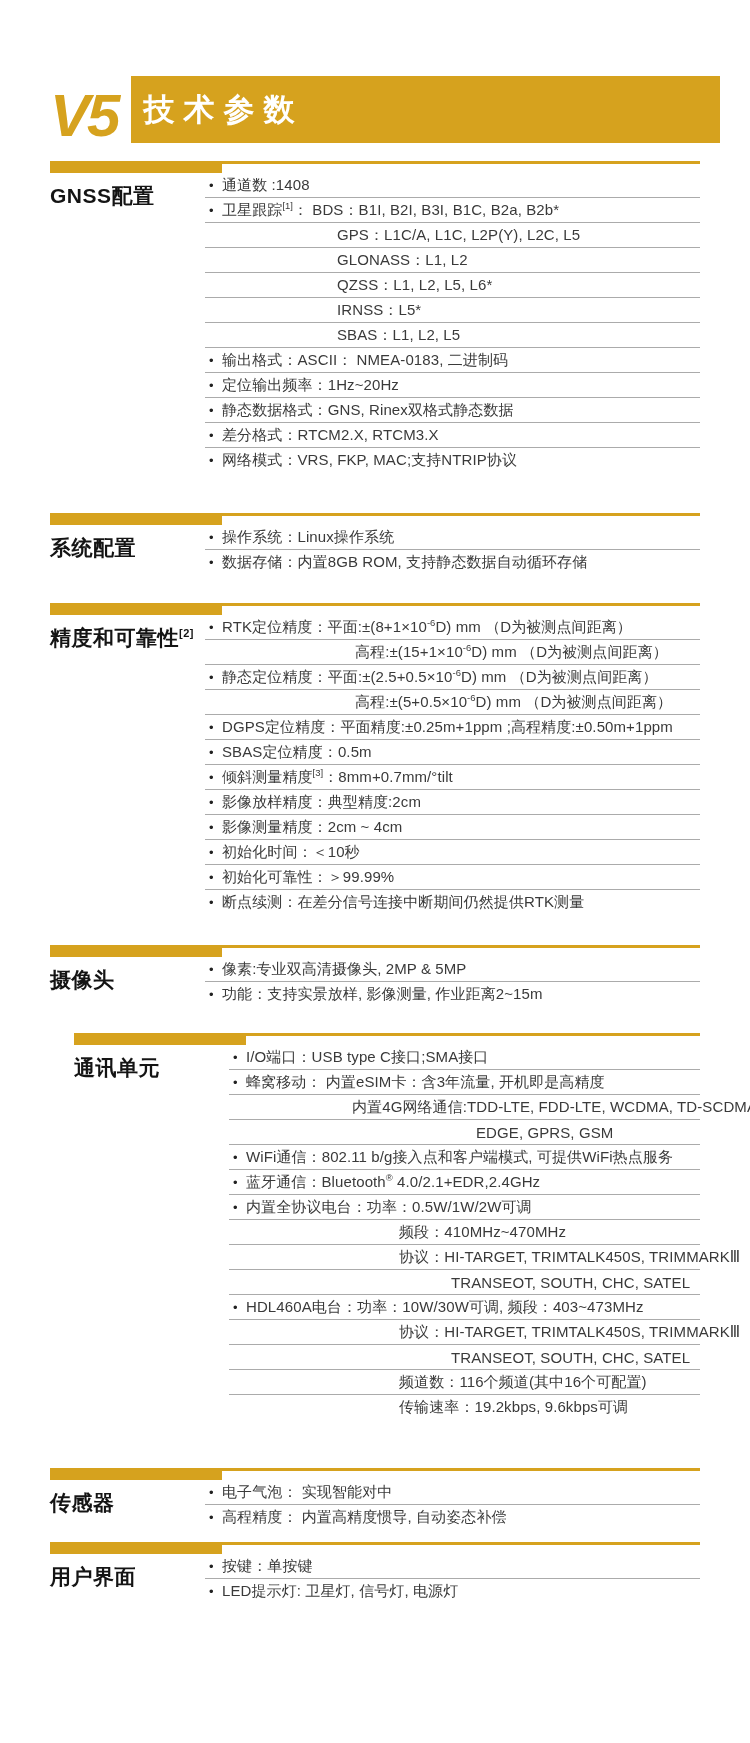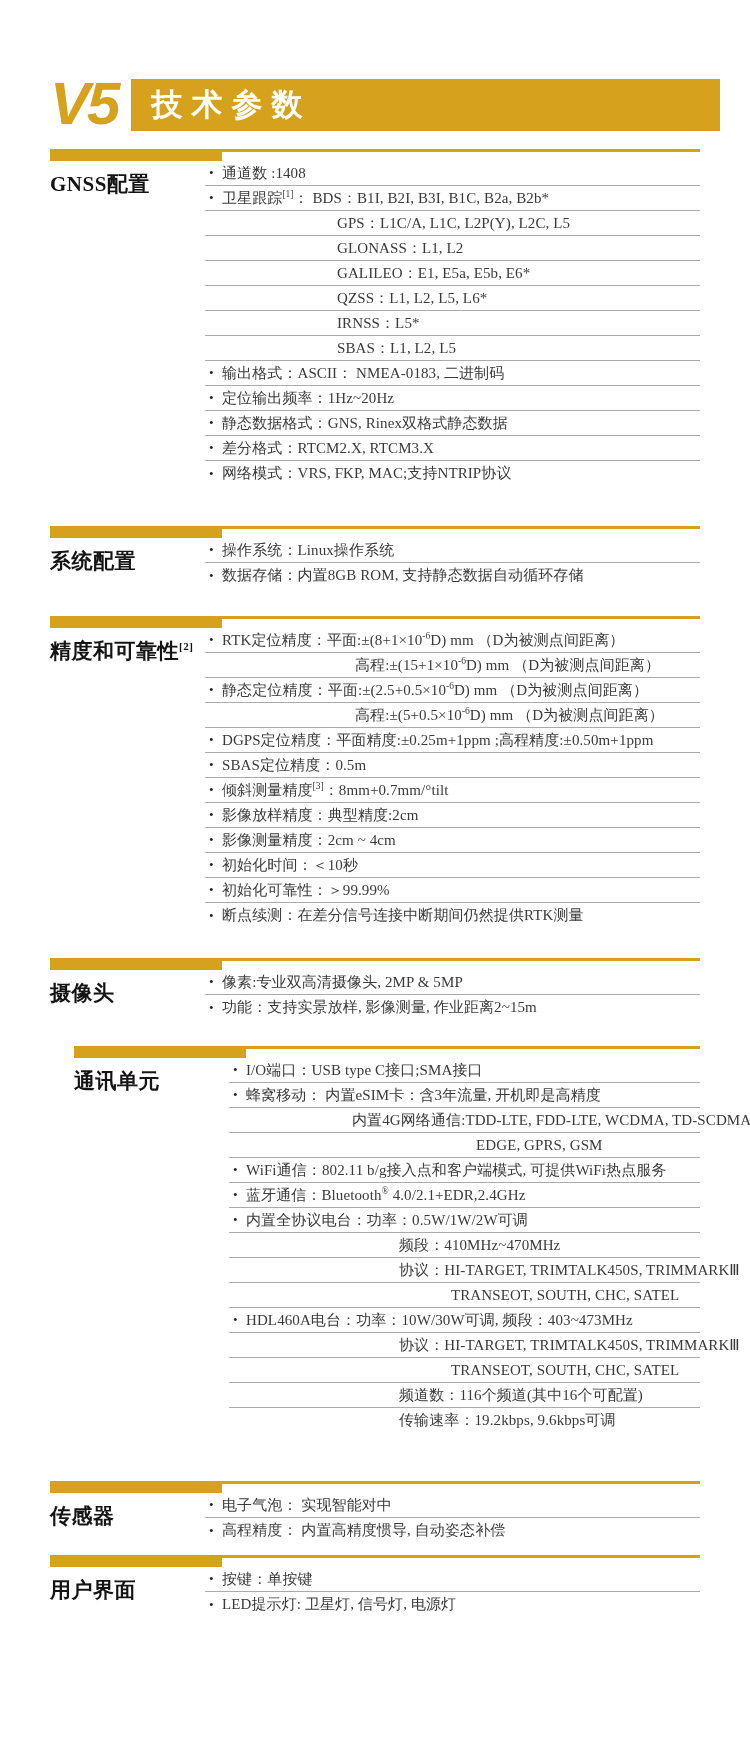--- a/index.html
+++ b/index.html
@@ -13,40 +13,40 @@
 
   
   .header { width: 670px; display: flex; align-items: flex-end; }
   .logo {
     font-size: 60px; font-weight: bold; font-style: italic;
     color: var(--gold); line-height: 0.92; letter-spacing: -3px;
     padding-right: 14px;
     text-align: right;
   }
   .banner {
-    flex: 1; height: 52px; background: var(--gold);
-    display: flex; align-items: center; padding-left: 20px;
+    flex: 1; height: 67px; background: var(--gold);
+    display: flex; align-items: center; padding-left: 12px;
   }
   .banner-title { color: #ffffff; font-size: 31px; font-weight: bold; letter-spacing: 9px; }
 
   
   .sections { width: 650px; margin-top: 18px; }
   .section { position: relative; }
   .section:nth-of-type(1) { margin-bottom: 40px; }
   .section:nth-of-type(2) { margin-bottom: 28px; }
   .section:nth-of-type(3) { margin-bottom: 30px; }
   .section:nth-of-type(4) { margin-bottom: 26px; }
   .section:nth-of-type(5) { margin-bottom: 48px; margin-left: 24px; }
   .section:nth-of-type(6) { margin-bottom: 12px; }
 
   .section-rule { position: relative; height: 12px; }
   .rule-thin  { position: absolute; top: 0; left: 0; width: 100%; height: 3px; background: var(--gold); }
   .rule-thick { position: absolute; top: 0; left: 0; width: 172px; height: 12px; background: var(--gold); }
 
-  .section-body { display: flex; font-family: Liberation Serif, serif; }
+  .section-body { display: flex; }
   .sec-title {
     flex: 0 0 155px; width: 155px; padding-top: 9px;
     font-size: 21px; font-weight: bold; color: var(--title); letter-spacing: 0.5px;
     white-space: nowrap;
   }
   .sec-title sup { font-size: 11px; }
 
   .rows { flex: 1; min-width: 0; }
   .row {
     display: flex; align-items: center; height: 25px;
@@ -85,23 +85,20 @@
               <span class="bullet">•</span>
               <span class="txt">卫星跟踪<sup>[1]</sup>：  BDS：B1I, B2I, B3I, B1C, B2a, B2b*</span>
             </div>
             <div class="row">
               <span class="txt" style="padding-left: 132px;">GPS：L1C/A, L1C, L2P(Y), L2C, L5</span>
             </div>
             <div class="row">
               <span class="txt" style="padding-left: 132px;">GLONASS：L1, L2</span>
             </div>
             <div class="row">
-              <span class="txt" style="padding-left: 132px;">GALILEO：E1, E5a, E5b, E6*</span>
-            </div>
-            <div class="row">
               <span class="txt" style="padding-left: 132px;">QZSS：L1, L2, L5, L6*</span>
             </div>
             <div class="row">
               <span class="txt" style="padding-left: 132px;">IRNSS：L5*</span>
             </div>
             <div class="row">
               <span class="txt" style="padding-left: 132px;">SBAS：L1, L2, L5</span>
             </div>
             <div class="row">
               <span class="bullet">•</span>

